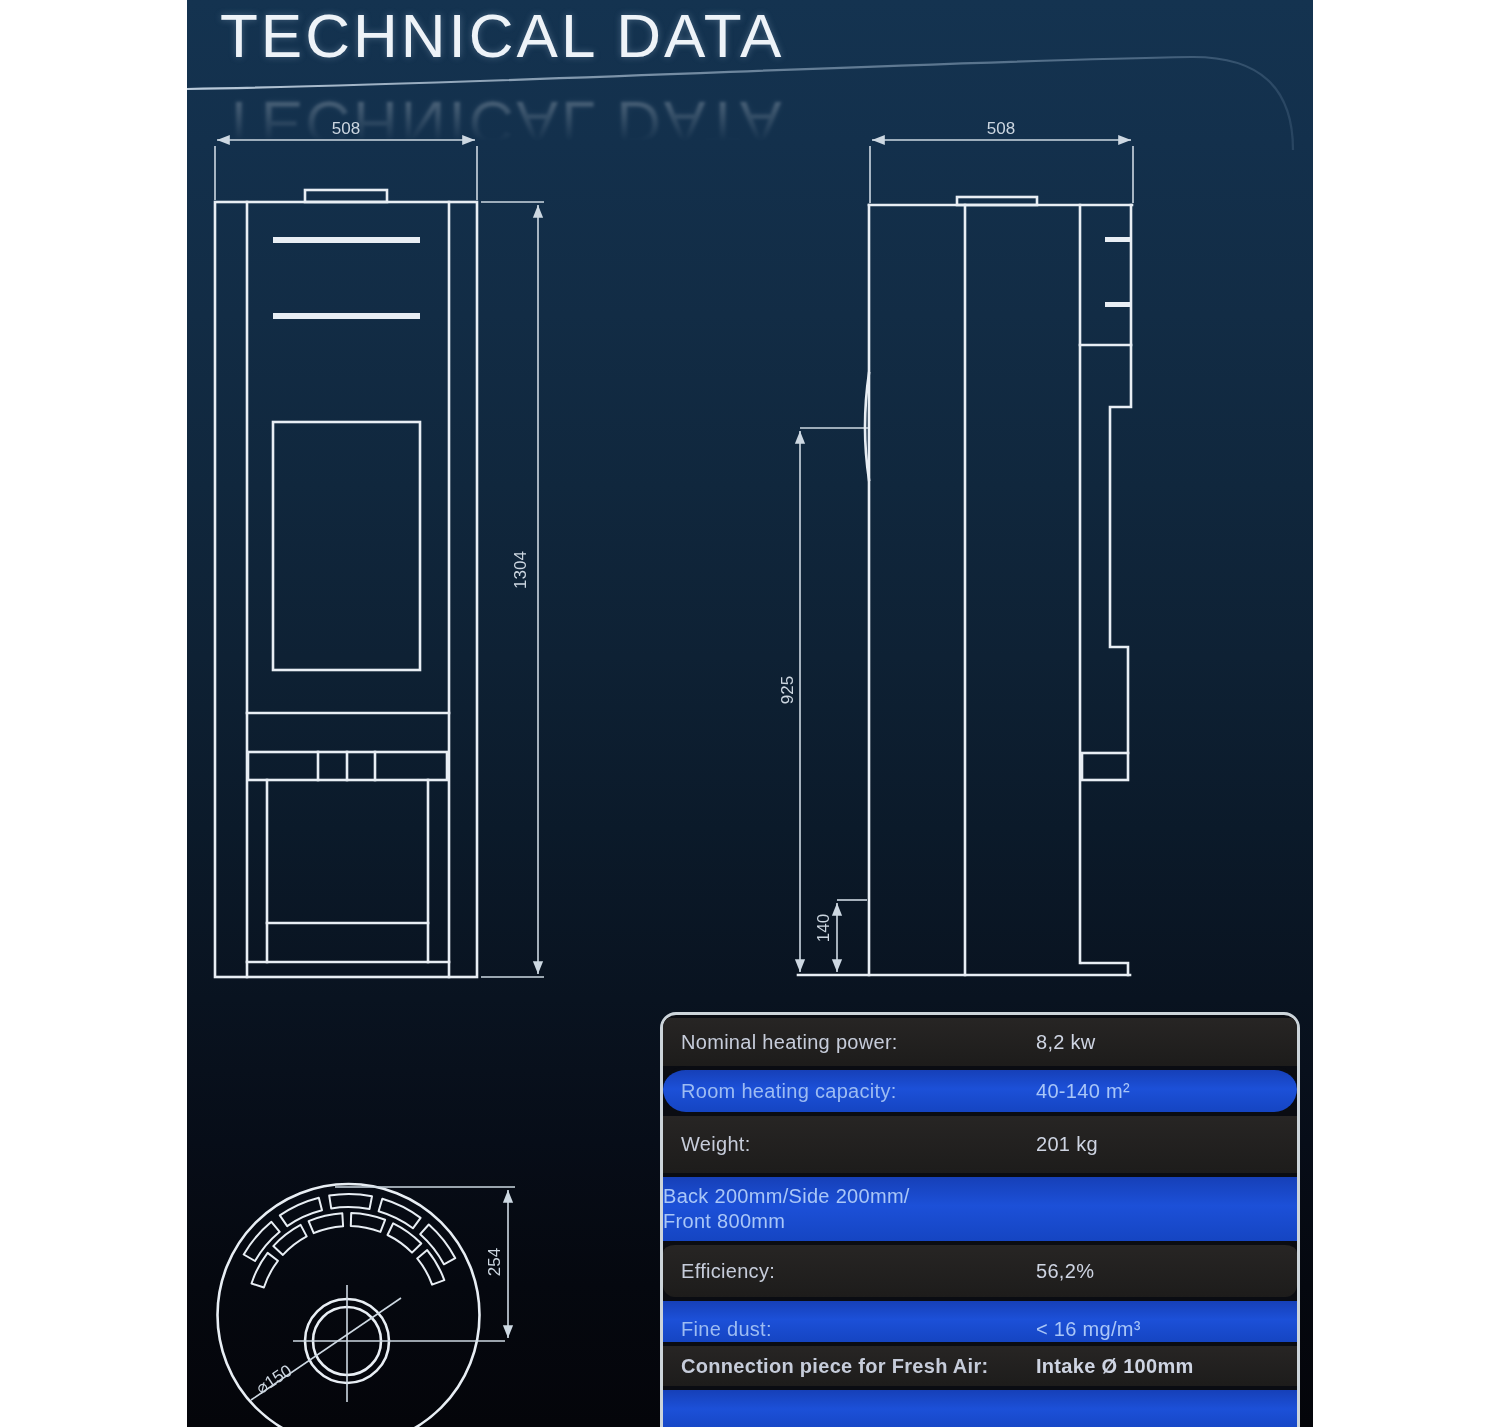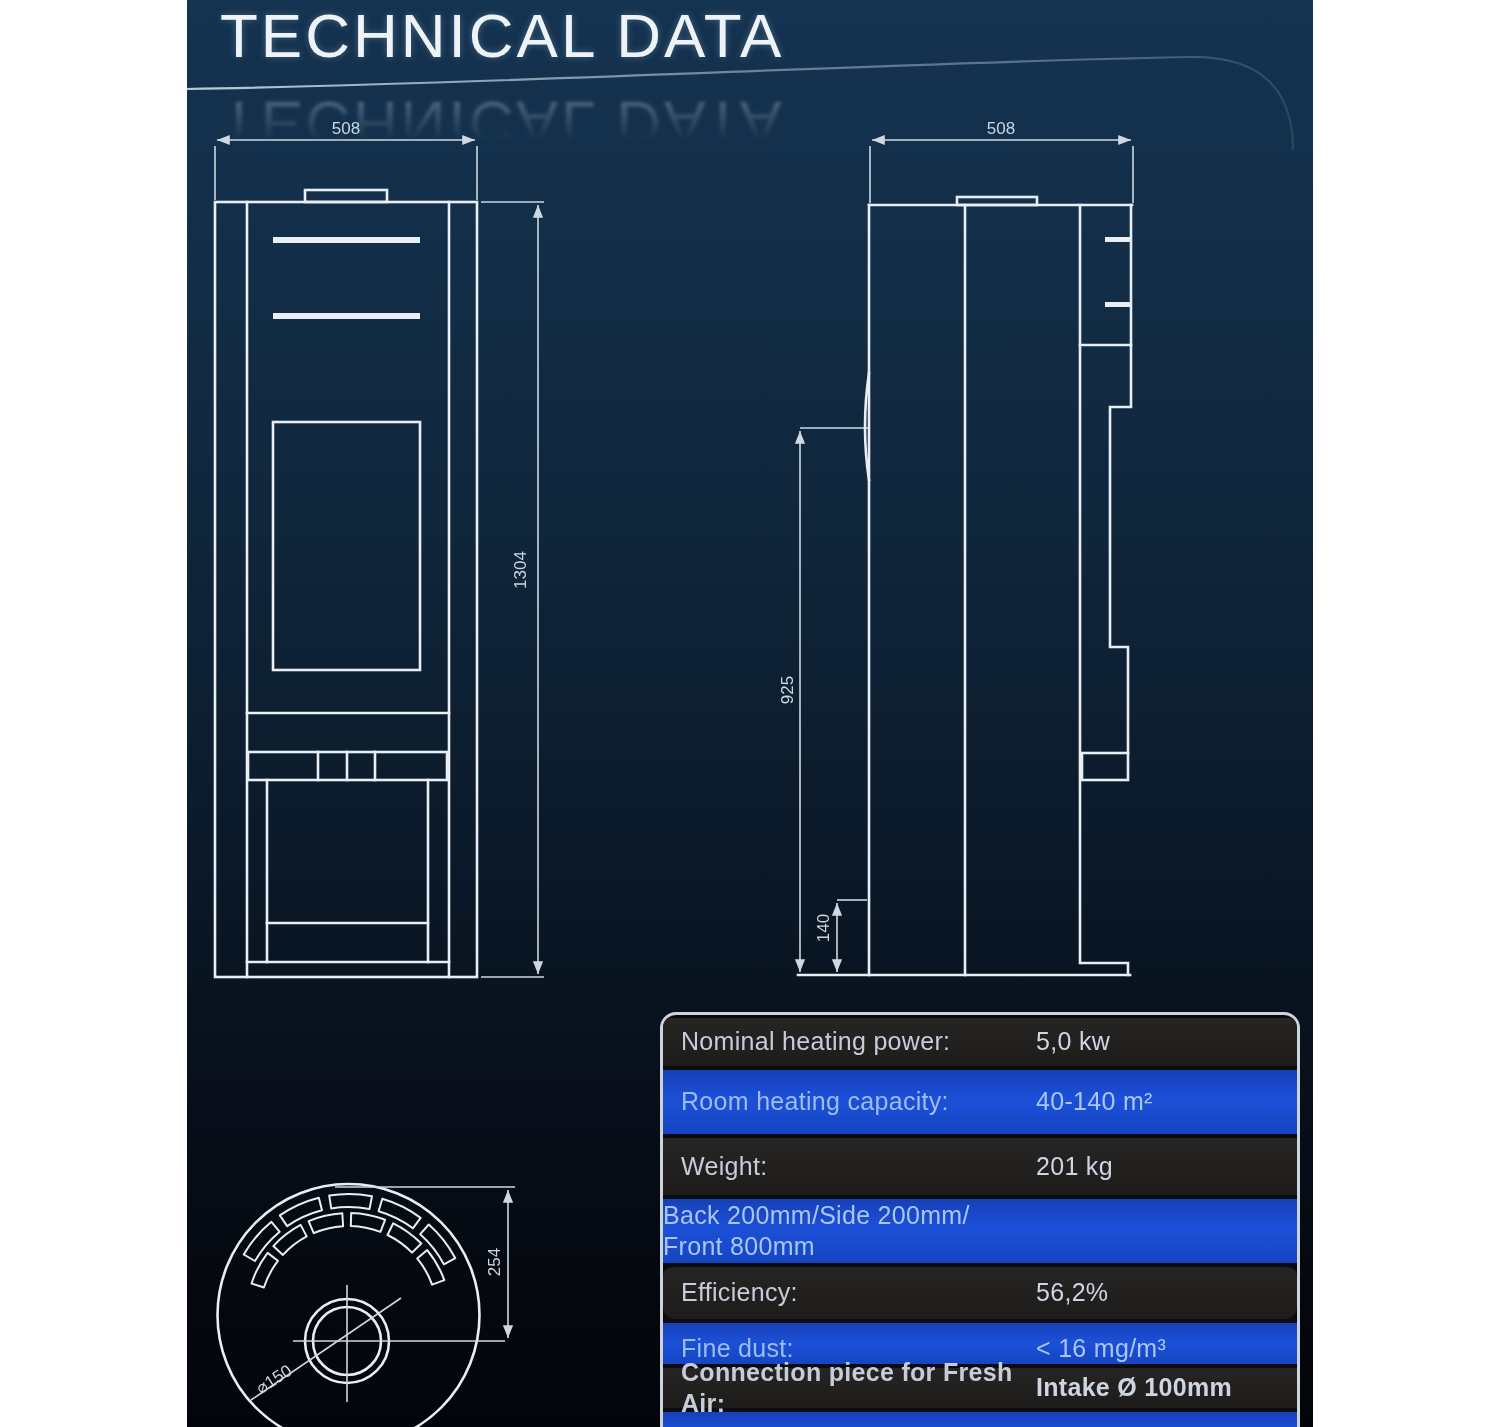--- a/index.html
+++ b/index.html
@@ -20,24 +20,24 @@
   svg .dl{stroke:#cdd8e2;stroke-width:1.6;fill:none;}
   svg .slots path{stroke:var(--line-color);stroke-width:2;fill:none;stroke-linejoin:round;}
   svg text{font-family:"Liberation Sans","DejaVu Sans",sans-serif;font-size:17px;fill:#ccd6e0;}
   .spec-table{position:absolute;left:473px;top:1012px;width:640px;height:456px;box-sizing:border-box;
     border:3px solid var(--table-border);border-radius:16px;overflow:hidden;
     background:#0a0c12;padding-top:3px;}
   .row{display:flex;align-items:center;box-sizing:border-box;}
   .row + .row{border-top:4px solid #0a0c12;}
   .row.dark{background:linear-gradient(180deg,#272524,var(--row-dark));}
   .row.blue{background:linear-gradient(180deg,#1640b8,var(--row-blue) 45%,#1545c2);}
-  .row:nth-child(1){height:48px;} .row:nth-child(2){height:68px;} .row:nth-child(3){height:61px;}
+  .row:nth-child(1){height:48px;} .row:nth-child(2){height:46px;border-radius:27px;} .row:nth-child(3){height:61px;}
   .row:nth-child(4){height:68px;} .row:nth-child(5){height:56px;border-radius:12px;} .row:nth-child(6){height:45px;align-items:flex-end;}
   .row:nth-child(7){height:44px;font-weight:bold;} .row:nth-child(8){height:46px;}
-  .cell{font-size:25px;letter-spacing:.3px;line-height:1.25;}
+  .cell{font-size:20px;letter-spacing:.3px;line-height:1.25;}
   .cell.label{width:373px;padding-left:18px;box-sizing:border-box;flex:none;}
   .cell.value{flex:1;white-space:pre-line;padding-right:8px;}
   .row.dark .cell{color:#c6ccda;} .row.dark .cell.value{color:#ced4e2;}
   .row.blue .cell{color:#9dbcf2;} .row.blue .cell.value{color:#a9c6f7;}
 </style>
 </head>
 <body>
 
 <div class="page">
   <div class="sheet">
@@ -152,21 +152,21 @@
           <line class="thin" x1="148" y1="1187" x2="328" y2="1187"></line>
           <line class="dl" x1="321" y1="1190" x2="321" y2="1338" marker-start="url(#arr)" marker-end="url(#arr)"></line>
           <text x="313" y="1262" text-anchor="middle" transform="rotate(-90 313 1262)">254</text>
         </g>
       </g>
     </svg>
 
     <div class="spec-table" id="spec-rows">
         <div class="row dark">
           <div class="cell label">Nominal heating power:</div>
-          <div class="cell value">5,0 kw</div>
+          <div class="cell value">8,2 kw</div>
         </div>
         <div class="row blue">
           <div class="cell label">Room heating capacity:</div>
           <div class="cell value">40-140 m²</div>
         </div>
         <div class="row dark">
           <div class="cell label">Weight:</div>
           <div class="cell value">201 kg</div>
         </div>
         <div class="row blue">

